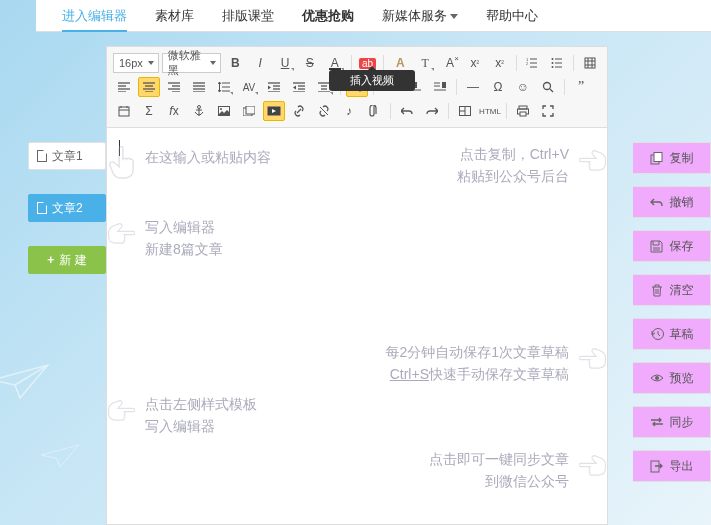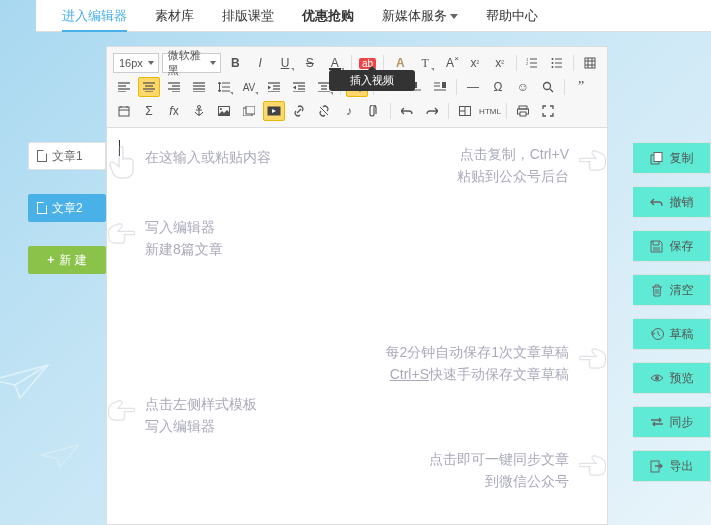--- a/index.html
+++ b/index.html
@@ -207,21 +207,21 @@
   width: 28px; height: 34px;
   flex-shrink: 0;
   opacity: 0.35;
 }
 .right-actions {
   position: absolute;
   right: 0; top: 110px;
   width: 78px;
 }
 .ra-item {
-  background: #5eead4;
+  background: #f0abfc;
   border: 1px solid #e1e1e1;
   color: #555;
   font-size: 12px;
   height: 32px;
   display: flex;
   align-items: center;
   justify-content: center;
   margin-bottom: 12px;
   cursor: pointer;
   gap: 6px;

